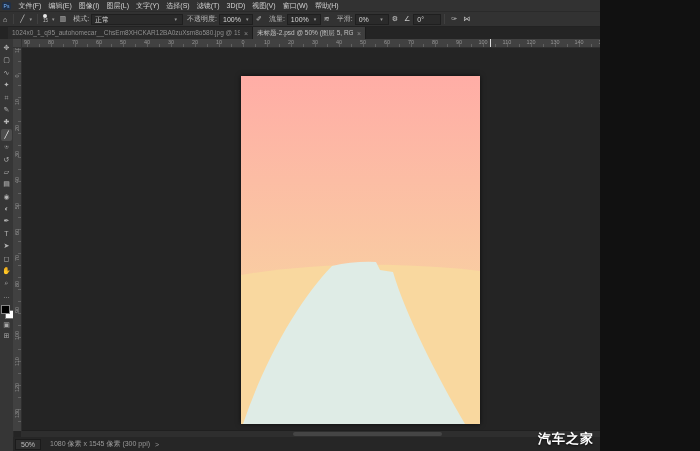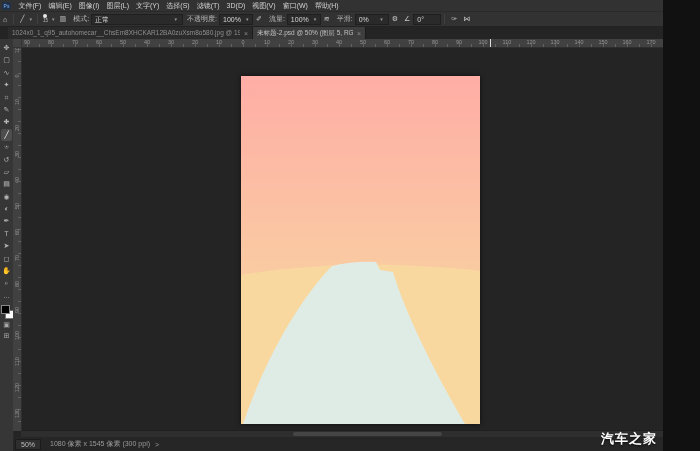--- a/index.html
+++ b/index.html
@@ -1,16 +1,16 @@
 <!DOCTYPE html>
 <html><head>
 <meta charset="utf-8">
 <style>
   html,body{margin:0;padding:0;background:#111;}
-  .ps{position:relative;width:663px;height:451px;overflow:hidden;background:#242424;
+  .ps{position:relative;width:600px;height:451px;overflow:hidden;background:#242424;
       font-family:"Liberation Sans","DejaVu Sans",sans-serif;color:#d4d4d4;}
   
   .menubar{position:absolute;left:0;top:0;width:700px;height:11px;background:#323232;
            display:flex;align-items:center;border-bottom:1px solid #2a2a2a;z-index:30;}
   .app-logo{width:9px;height:8px;margin:0 4px 0 2px;background:#203048;color:#7ab8ff;
             font-size:5px;line-height:8px;text-align:center;border-radius:2px;flex:0 0 auto;}
   #menus{display:flex;height:100%;align-items:center;}
   .menu-item{font-size:7px;padding:0 3.5px;color:#d2d2d2;white-space:nowrap;cursor:default;}
   
   .optionsbar{position:absolute;left:0;top:12px;width:700px;height:14px;background:#323232;

